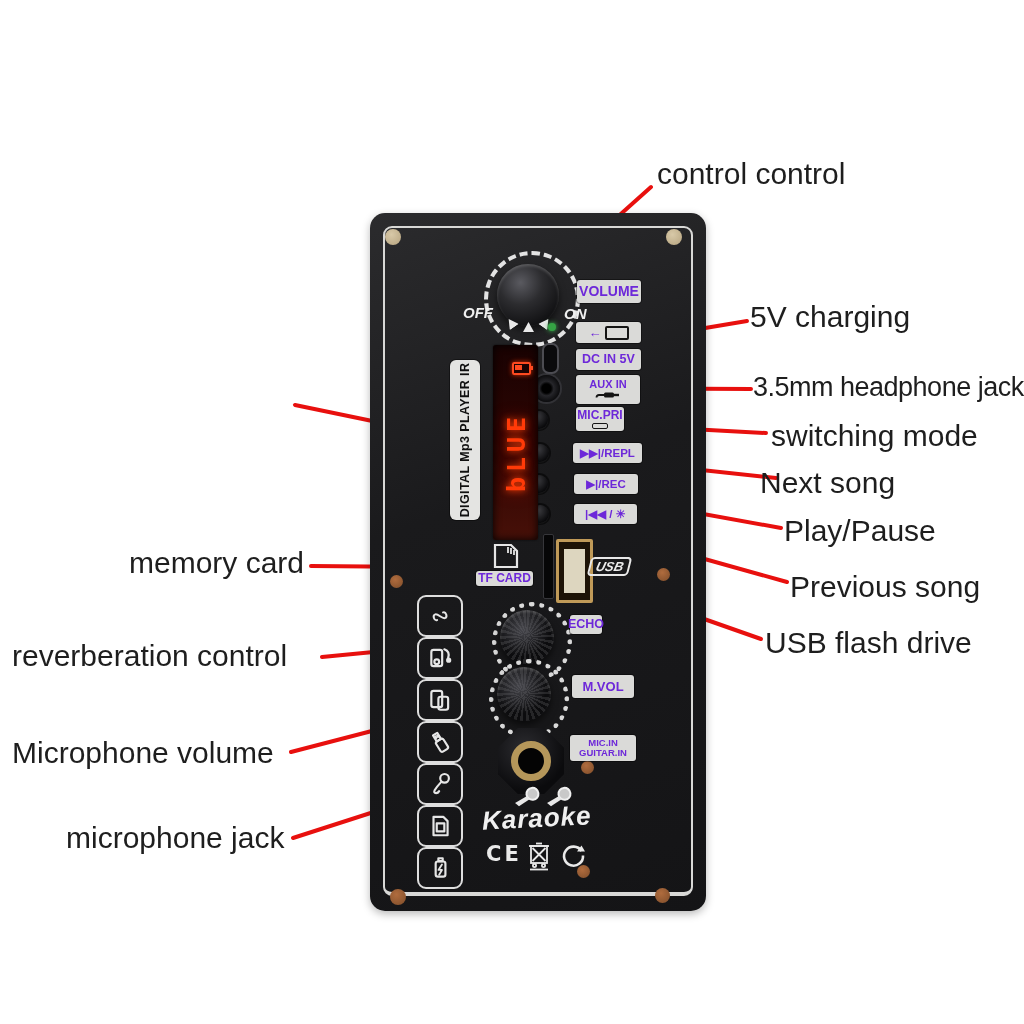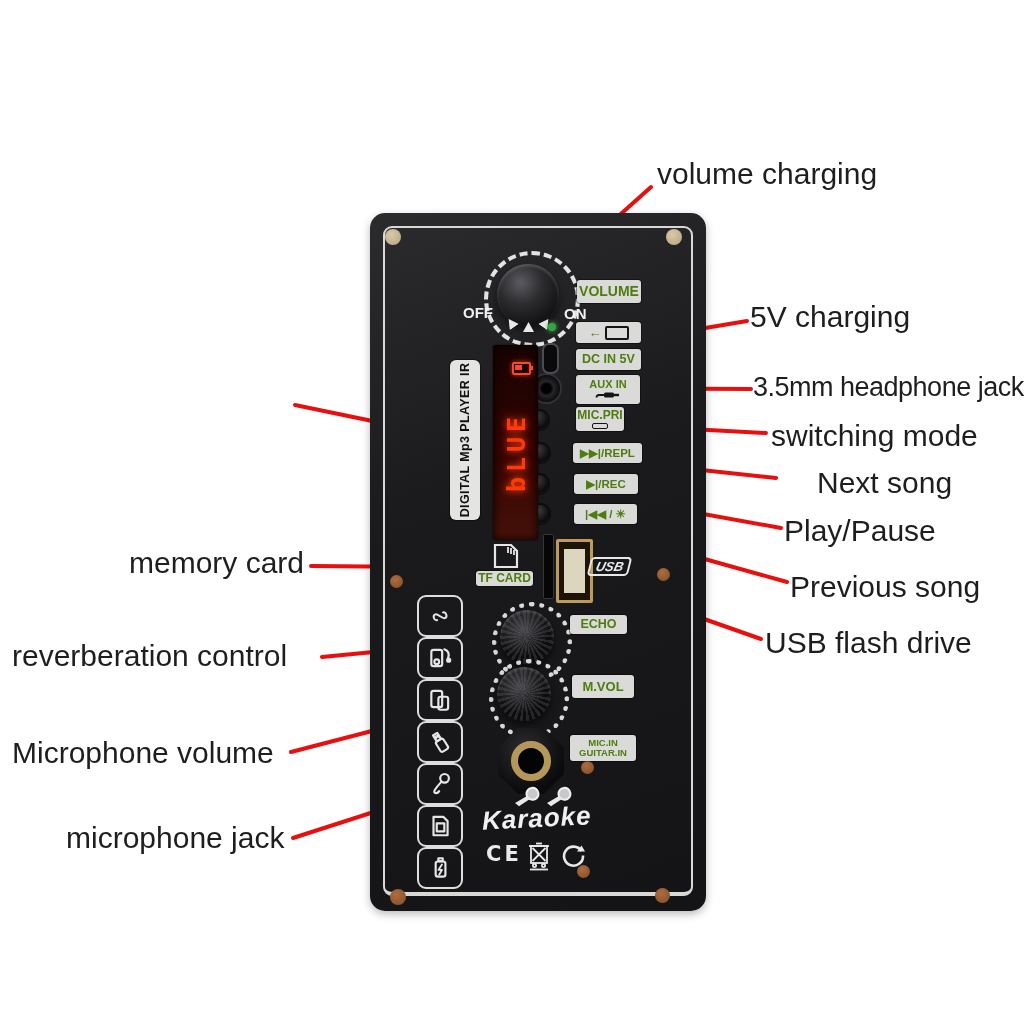--- a/index.html
+++ b/index.html
@@ -13,33 +13,33 @@
   
   .board{position:absolute;left:370px;top:213px;width:336px;height:698px;border-radius:15px;
          background:linear-gradient(160deg,#2b2b2d 0%,#1a1a1c 40%,#141416 100%);
          box-shadow:0 3px 8px rgba(0,0,0,.28);}
   .frame{position:absolute;left:13px;right:13px;top:13px;bottom:15px;border:2px solid #d8d8d6;
          border-bottom-width:4px;border-radius:9px;}
   .hole{position:absolute;border-radius:50%;}
   .hole.tan{background:radial-gradient(circle at 40% 35%,#d8c9a8,#b5a37f);}
   .hole.copper{background:radial-gradient(circle at 40% 35%,#b06c3e,#7e4d2a);}
   
-  .plate{position:absolute;background:#dadad8;color:#4d7c0f;font-weight:bold;border-radius:3px;
+  .plate{position:absolute;background:#dadad8;color:#6d28d9;font-weight:bold;border-radius:3px;
          display:flex;flex-direction:column;align-items:center;justify-content:center;
          box-shadow:0 0 0 1px rgba(0,0,0,.4);text-align:center;line-height:1.05;}
   
   .dial-ring{position:absolute;border:4px dashed #e3e3e3;border-radius:50%;}
   .knob{position:absolute;border-radius:50%;
         background:radial-gradient(circle at 38% 30%,#5a5a60 0%,#2c2c2f 38%,#121214 75%);
         box-shadow:inset 0 2px 3px rgba(255,255,255,.2),0 4px 7px rgba(0,0,0,.55);}
   .knob.knurled{background:
         radial-gradient(circle at 42% 36%,rgba(110,110,118,.6),rgba(0,0,0,0) 58%),
         repeating-conic-gradient(#262628 0deg 7deg,#0c0c0e 7deg 14deg);}
   .teeth{position:absolute;border:5px dotted #d9d9d9;border-radius:50%;}
-  .offon{position:absolute;color:#f0f0f0;font-weight:bold;font-size:15px;}
+  .offon{position:absolute;color:#f0f0f0;font-weight:bold;font-size:15px;font-style:italic;}
   .tri{position:absolute;width:11px;height:10px;background:#e8e8e8;
        clip-path:polygon(50% 0,0 100%,100% 100%);}
   .led{position:absolute;width:8px;height:8px;border-radius:50%;background:#35a344;
        box-shadow:0 0 5px #3fc455;}
   .pbtn{position:absolute;width:18px;height:18px;border-radius:50%;
         background:radial-gradient(circle at 35% 30%,#404044,#0a0a0c 72%);
         box-shadow:0 0 0 2px rgba(0,0,0,.55),0 1px 1px rgba(255,255,255,.1);}
   
   .display{position:absolute;left:123px;top:132px;width:45px;height:195px;border-radius:3px;
            background:linear-gradient(180deg,#190202 0%,#300603 55%,#471008 100%);
@@ -102,25 +102,25 @@
       <line x1="787" y1="582" x2="544" y2="514"></line>
       <line x1="761" y1="639" x2="579" y2="575"></line>
       <line x1="295" y1="405" x2="498" y2="447"></line>
       <line x1="311" y1="566" x2="548" y2="568"></line>
       <line x1="322" y1="657" x2="527" y2="637"></line>
       <line x1="291" y1="752" x2="526" y2="691"></line>
       <line x1="293" y1="838" x2="529" y2="762"></line>
     </g>
   </svg>
 
-  <div class="ann" style="left:657px;top:157px">volume charging</div>
+  <div class="ann" style="left:657px;top:157px">control control</div>
   <div class="ann" style="left:750px;top:300px">5V charging</div>
   <div class="ann cond" style="left:753px;top:373px">3.5mm headphone jack</div>
   <div class="ann" style="left:771px;top:419px">switching mode</div>
-  <div class="ann" style="left:817px;top:466px">Next song</div>
+  <div class="ann" style="left:760px;top:466px">Next song</div>
   <div class="ann" style="left:784px;top:514px">Play/Pause</div>
   <div class="ann" style="left:790px;top:570px">Previous song</div>
   <div class="ann" style="left:765px;top:626px">USB flash drive</div>
   <div class="ann" style="left:129px;top:546px">memory card</div>
   <div class="ann" style="left:12px;top:639px">reverberation control</div>
   <div class="ann" style="left:12px;top:736px">Microphone volume</div>
   <div class="ann" style="left:66px;top:821px">microphone jack</div>
 
   <div class="board">
     <div class="frame"></div>
@@ -193,21 +193,21 @@
     <div class="tfslot"></div>
     <div class="usbport">
       <div class="tongue"></div>
     </div>
     <div style="position:absolute;left:219px;top:344px">
       <span class="usb-badge">USB</span>
     </div>
 
     <div class="teeth" style="left:122px;top:389px;width:70px;height:70px"></div>
     <div class="knob knurled" style="left:130px;top:397px;width:54px;height:54px"></div>
-    <div class="plate" style="left:200px;top:402px;width:57px;height:19px;font-size:12.5px">ECHO</div>
+    <div class="plate" style="left:200px;top:402px;width:32px;height:19px;font-size:12.5px">ECHO</div>
 
     <div class="teeth" style="left:119px;top:446px;width:70px;height:70px"></div>
     <div class="knob knurled" style="left:127px;top:454px;width:54px;height:54px"></div>
     <div class="plate" style="left:202px;top:462px;width:62px;height:23px;font-size:13px">M.VOL</div>
 
     <div class="nut"></div>
     <div class="goldring"></div>
     <div class="plate" style="left:200px;top:522px;width:66px;height:26px;font-size:9.5px">
       <span>MIC.IN</span>
       <span>GUITAR.IN</span>

